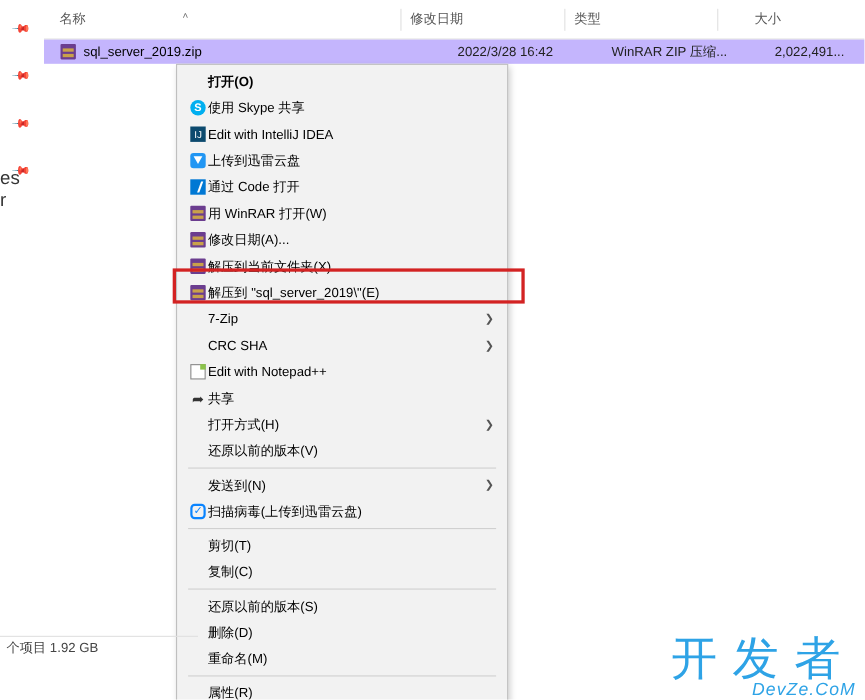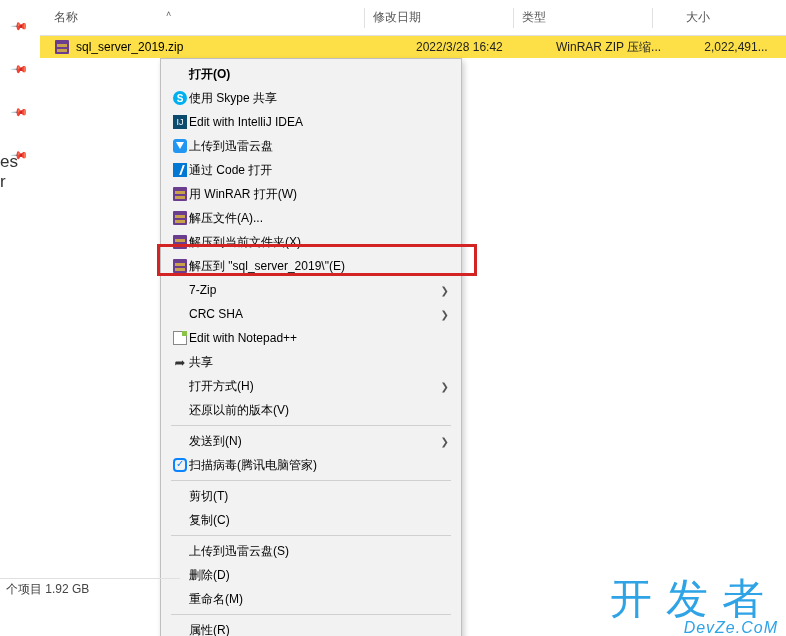--- a/index.html
+++ b/index.html
@@ -19,21 +19,21 @@
     .column-header {
       height: 36px; display: flex; align-items: center; border-bottom: 1px solid #e0e0e0;
       padding-left: 14px; font-size: 12px; color: #555;
     }
     .col-name { flex: 1 1 auto; display: flex; align-items: flex-start; gap: 8px;}
     .col-date { width: 140px; }
     .col-type { width: 130px; }
     .col-size { width: 100px; margin-left: 25px; }
     .sort-indicator { font-size: 9px; color: #666; margin-left: 80px; }
     .file-row {
-      height: 22px; display: flex; align-items: center; background: #fde047; padding-left: 14px;
+      height: 22px; display: flex; align-items: center; background: #c4b5fd; padding-left: 14px;
     }
     .file-icon {
       width: 16px; height: 16px; display: inline-flex; align-items: center; justify-content: center;
       margin-right: 6px;
     }
     .winrar-icon {
       width: 14px; height: 14px; position: relative; background: linear-gradient(#6b3d8f, #6b3d8f);
       border-radius: 1px;
     }
     .winrar-icon::before { content:""; position:absolute; left:2px; right:2px; top:4px; height:3px; background:#c9a14a; }
@@ -153,21 +153,21 @@
   <div class="menu-item">
     <span class="mi-icon">
         <span class="winrar-icon"></span>
       </span>
     <span class="mi-label">用 WinRAR 打开(W)</span>
   </div>
   <div class="menu-item">
     <span class="mi-icon">
         <span class="winrar-icon"></span>
       </span>
-    <span class="mi-label">解压文件(A)...</span>
+    <span class="mi-label">修改日期(A)...</span>
   </div>
   <div class="menu-item">
     <span class="mi-icon">
         <span class="winrar-icon"></span>
       </span>
     <span class="mi-label">解压到当前文件夹(X)</span>
   </div>
   <div class="menu-item">
     <span class="mi-icon">
         <span class="winrar-icon"></span>
@@ -206,35 +206,35 @@
   <div class="menu-sep"></div>
   <div class="menu-item">
     <span class="zip7-placeholder"></span>
     <span class="mi-label">发送到(N)</span>
     <span class="mi-arrow">❯</span>
   </div>
   <div class="menu-item">
     <span class="mi-icon">
         <span class="tencent-icon"></span>
       </span>
-    <span class="mi-label">扫描病毒(腾讯电脑管家)</span>
+    <span class="mi-label">扫描病毒(上传到迅雷云盘)</span>
   </div>
   <div class="menu-sep"></div>
   <div class="menu-item">
     <span class="zip7-placeholder"></span>
       <span class="mi-label">剪切(T)</span>
   </div>
   <div class="menu-item">
     <span class="zip7-placeholder"></span>
       <span class="mi-label">复制(C)</span>
   </div>
   <div class="menu-sep"></div>
   <div class="menu-item">
     <span class="zip7-placeholder"></span>
-      <span class="mi-label">上传到迅雷云盘(S)</span>
+      <span class="mi-label">还原以前的版本(S)</span>
   </div>
   <div class="menu-item">
     <span class="zip7-placeholder"></span>
       <span class="mi-label">删除(D)</span>
   </div>
   <div class="menu-item">
     <span class="zip7-placeholder"></span>
       <span class="mi-label">重命名(M)</span>
   </div>
   <div class="menu-sep"></div>

